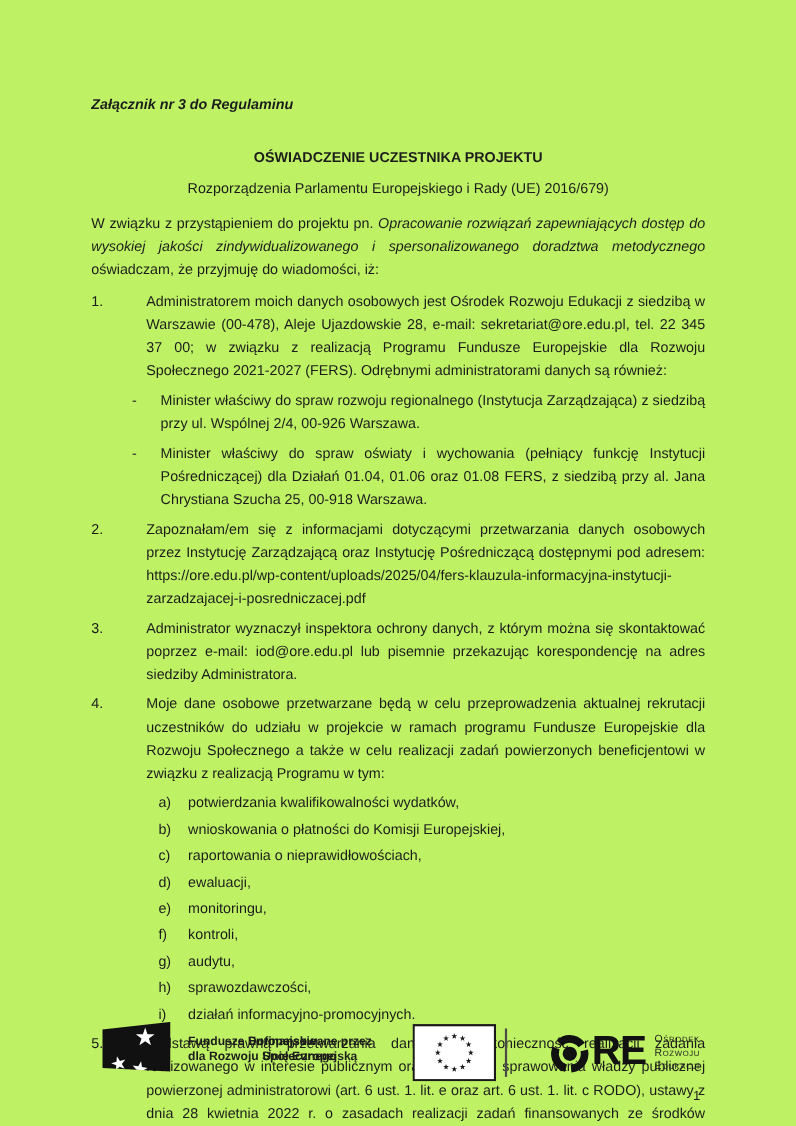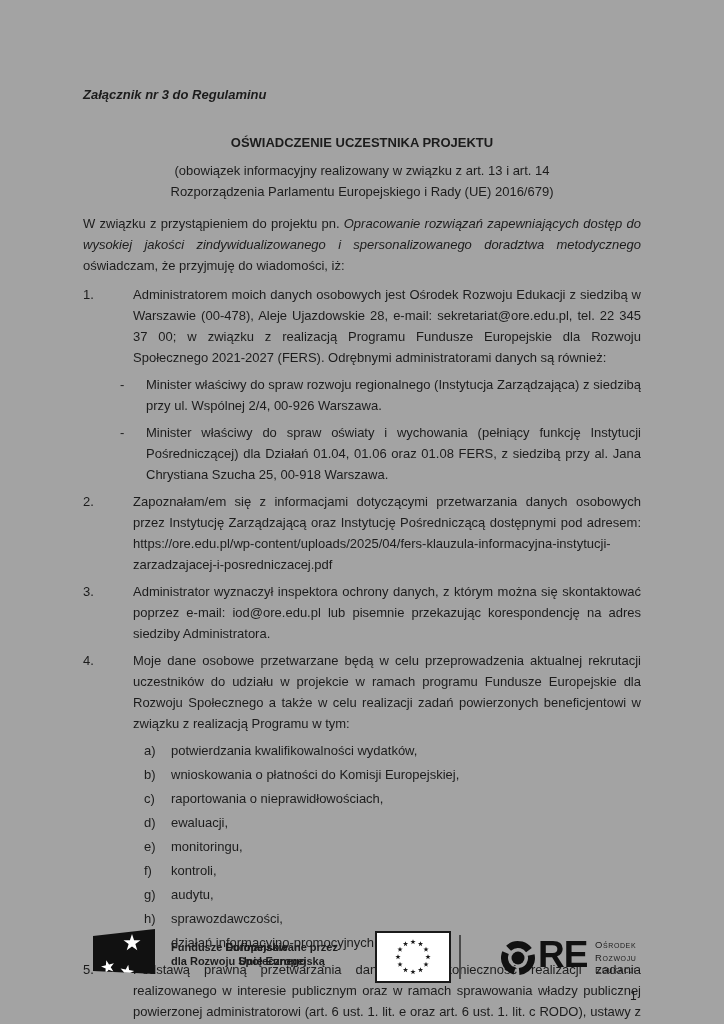--- a/index.html
+++ b/index.html
@@ -1,17 +1,17 @@
 <!DOCTYPE html>
 <html><head>
 <meta charset="utf-8">
 <style>
   html,body{margin:0;padding:0;background:#ffffff;}
   .page{
-    position:relative;width:724px;height:1024px;background:#a3a3a3;
+    position:relative;width:724px;height:1024px;background:#bef264;
     color:#1c1c1c;font-family:"Liberation Sans",sans-serif;
     font-size:13px;line-height:21px;overflow:hidden;
   }
   .content{position:absolute;left:83px;top:84px;width:558px;}
   .note{font-style:italic;font-weight:600;margin:0 0 27px 0;}
   .title{font-size:13px;font-weight:700;text-align:center;margin:0 0 7px 0;}
   .subtitle{text-align:center;margin:0 0 11px 0;}
   .subtitle span{display:block;}
   .intro{text-align:justify;margin:0 0 8px 0;}
   .intro i{font-style:italic;}
@@ -42,21 +42,20 @@
 <body>
 
 <div class="page">
   <div class="content">
 
     <p class="note">Załącznik nr 3 do Regulaminu</p>
 
     <h1 class="title">OŚWIADCZENIE UCZESTNIKA PROJEKTU</h1>
 
     <p class="subtitle">
-      <span>(obowiązek informacyjny realizowany w związku z art. 13 i art. 14</span>
       <span>Rozporządzenia Parlamentu Europejskiego i Rady (UE) 2016/679)</span>
     </p>
 
     <p class="intro">
       <span>W związku z przystąpieniem do projektu pn. </span><i>Opracowanie rozwiązań zapewniających dostęp do wysokiej jakości zindywidualizowanego i spersonalizowanego doradztwa metodycznego</i><span> oświadczam, że przyjmuję do wiadomości, iż:</span>
     </p>
 
     <div class="item">
       <span class="num">1.</span>
       <div class="ibody">Administratorem moich danych osobowych jest Ośrodek Rozwoju Edukacji z siedzibą w Warszawie (00-478), Aleje Ujazdowskie 28, e-mail: sekretariat@ore.edu.pl, tel. 22 345 37 00; w związku z realizacją Programu Fundusze Europejskie dla Rozwoju Społecznego 2021-2027 (FERS). Odrębnymi administratorami danych są również:</div>

